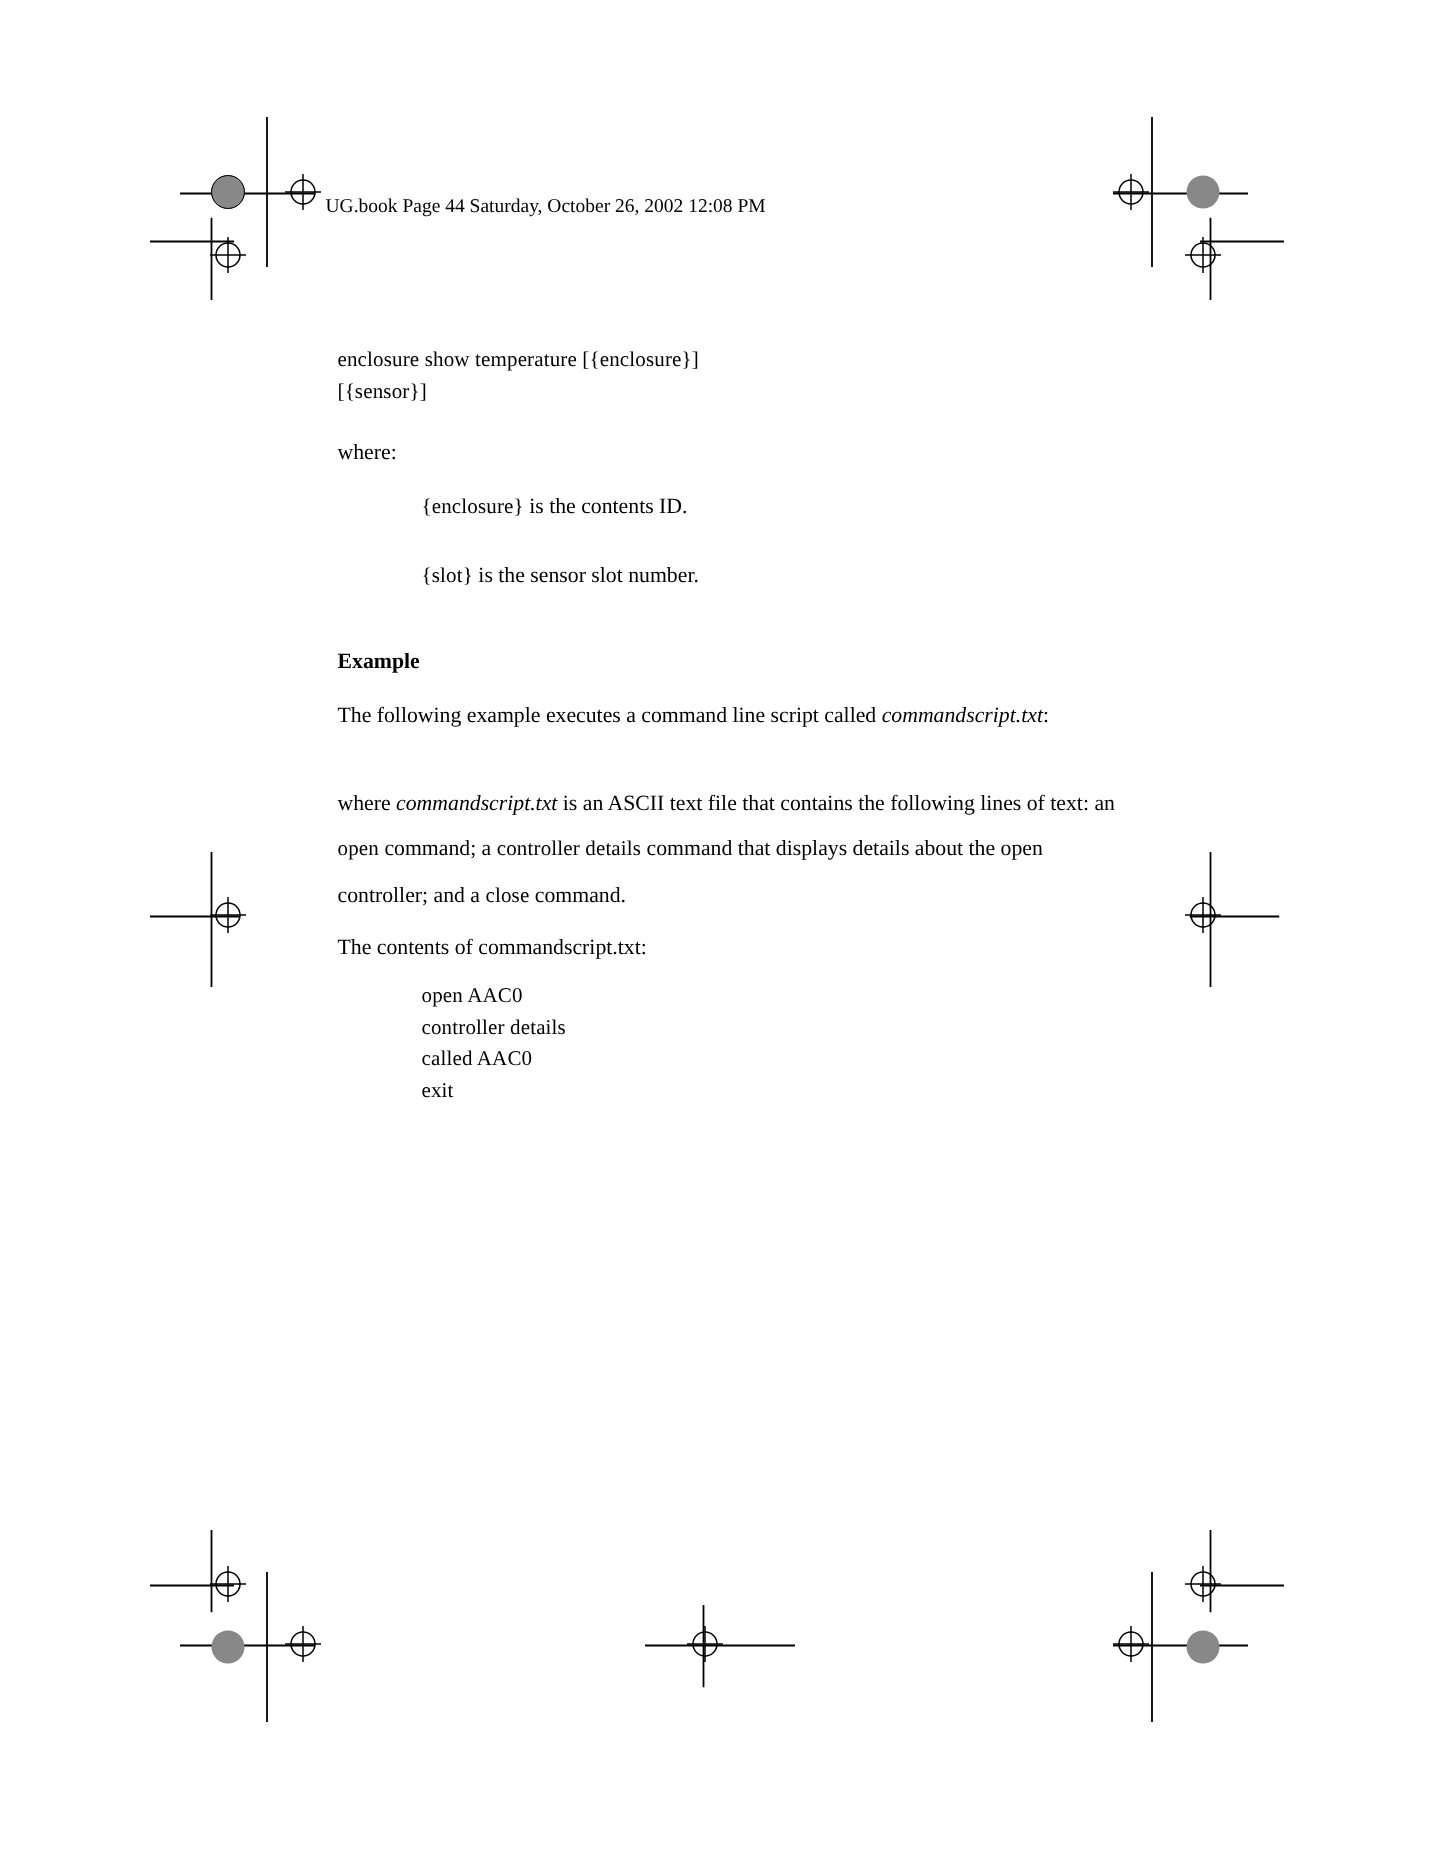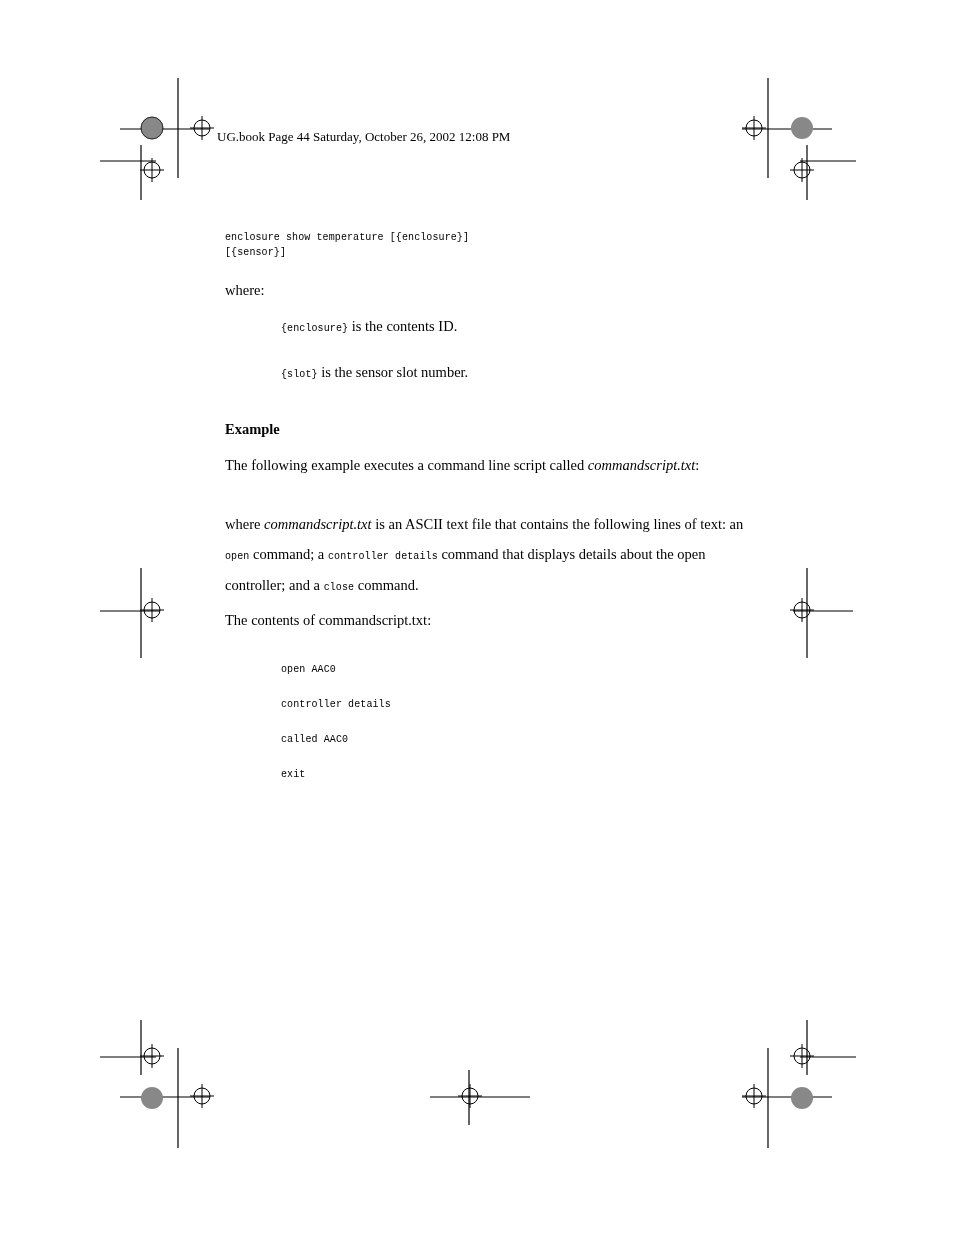--- a/index.html
+++ b/index.html
@@ -8,40 +8,40 @@
     background: #fff;
     width: 954px;
     height: 1235px;
     position: relative;
     font-family: "Times New Roman", Times, serif;
     font-size: 14.5px;
     color: #000;
     line-height: 1.5;
   }
   .mono {
-    font-family: Liberation Mono, monospace;
-    font-size: 10px;
+    font-family: Liberation Serif, serif;
+    font-size: 14px;
     letter-spacing: 0.1px;
   }
   .header-line {
     position: absolute;
     top: 127px;
     left: 217px;
     font-size: 13px;
     font-family: "Times New Roman", Times, serif;
   }
   .content {
     position: absolute;
     top: 230px;
     left: 225px;
     width: 530px;
   }
   .indent1 { margin-left: 56px; }
   .script-block { margin-left: 56px; }
-  .script-block div { margin: 20px 0; }
+  .script-block div { margin: 0 0; }
   
   .reg {
     position: absolute;
     pointer-events: none;
   }
   .reg svg { display: block; }
 </style>
 </head>
 <body>
 

